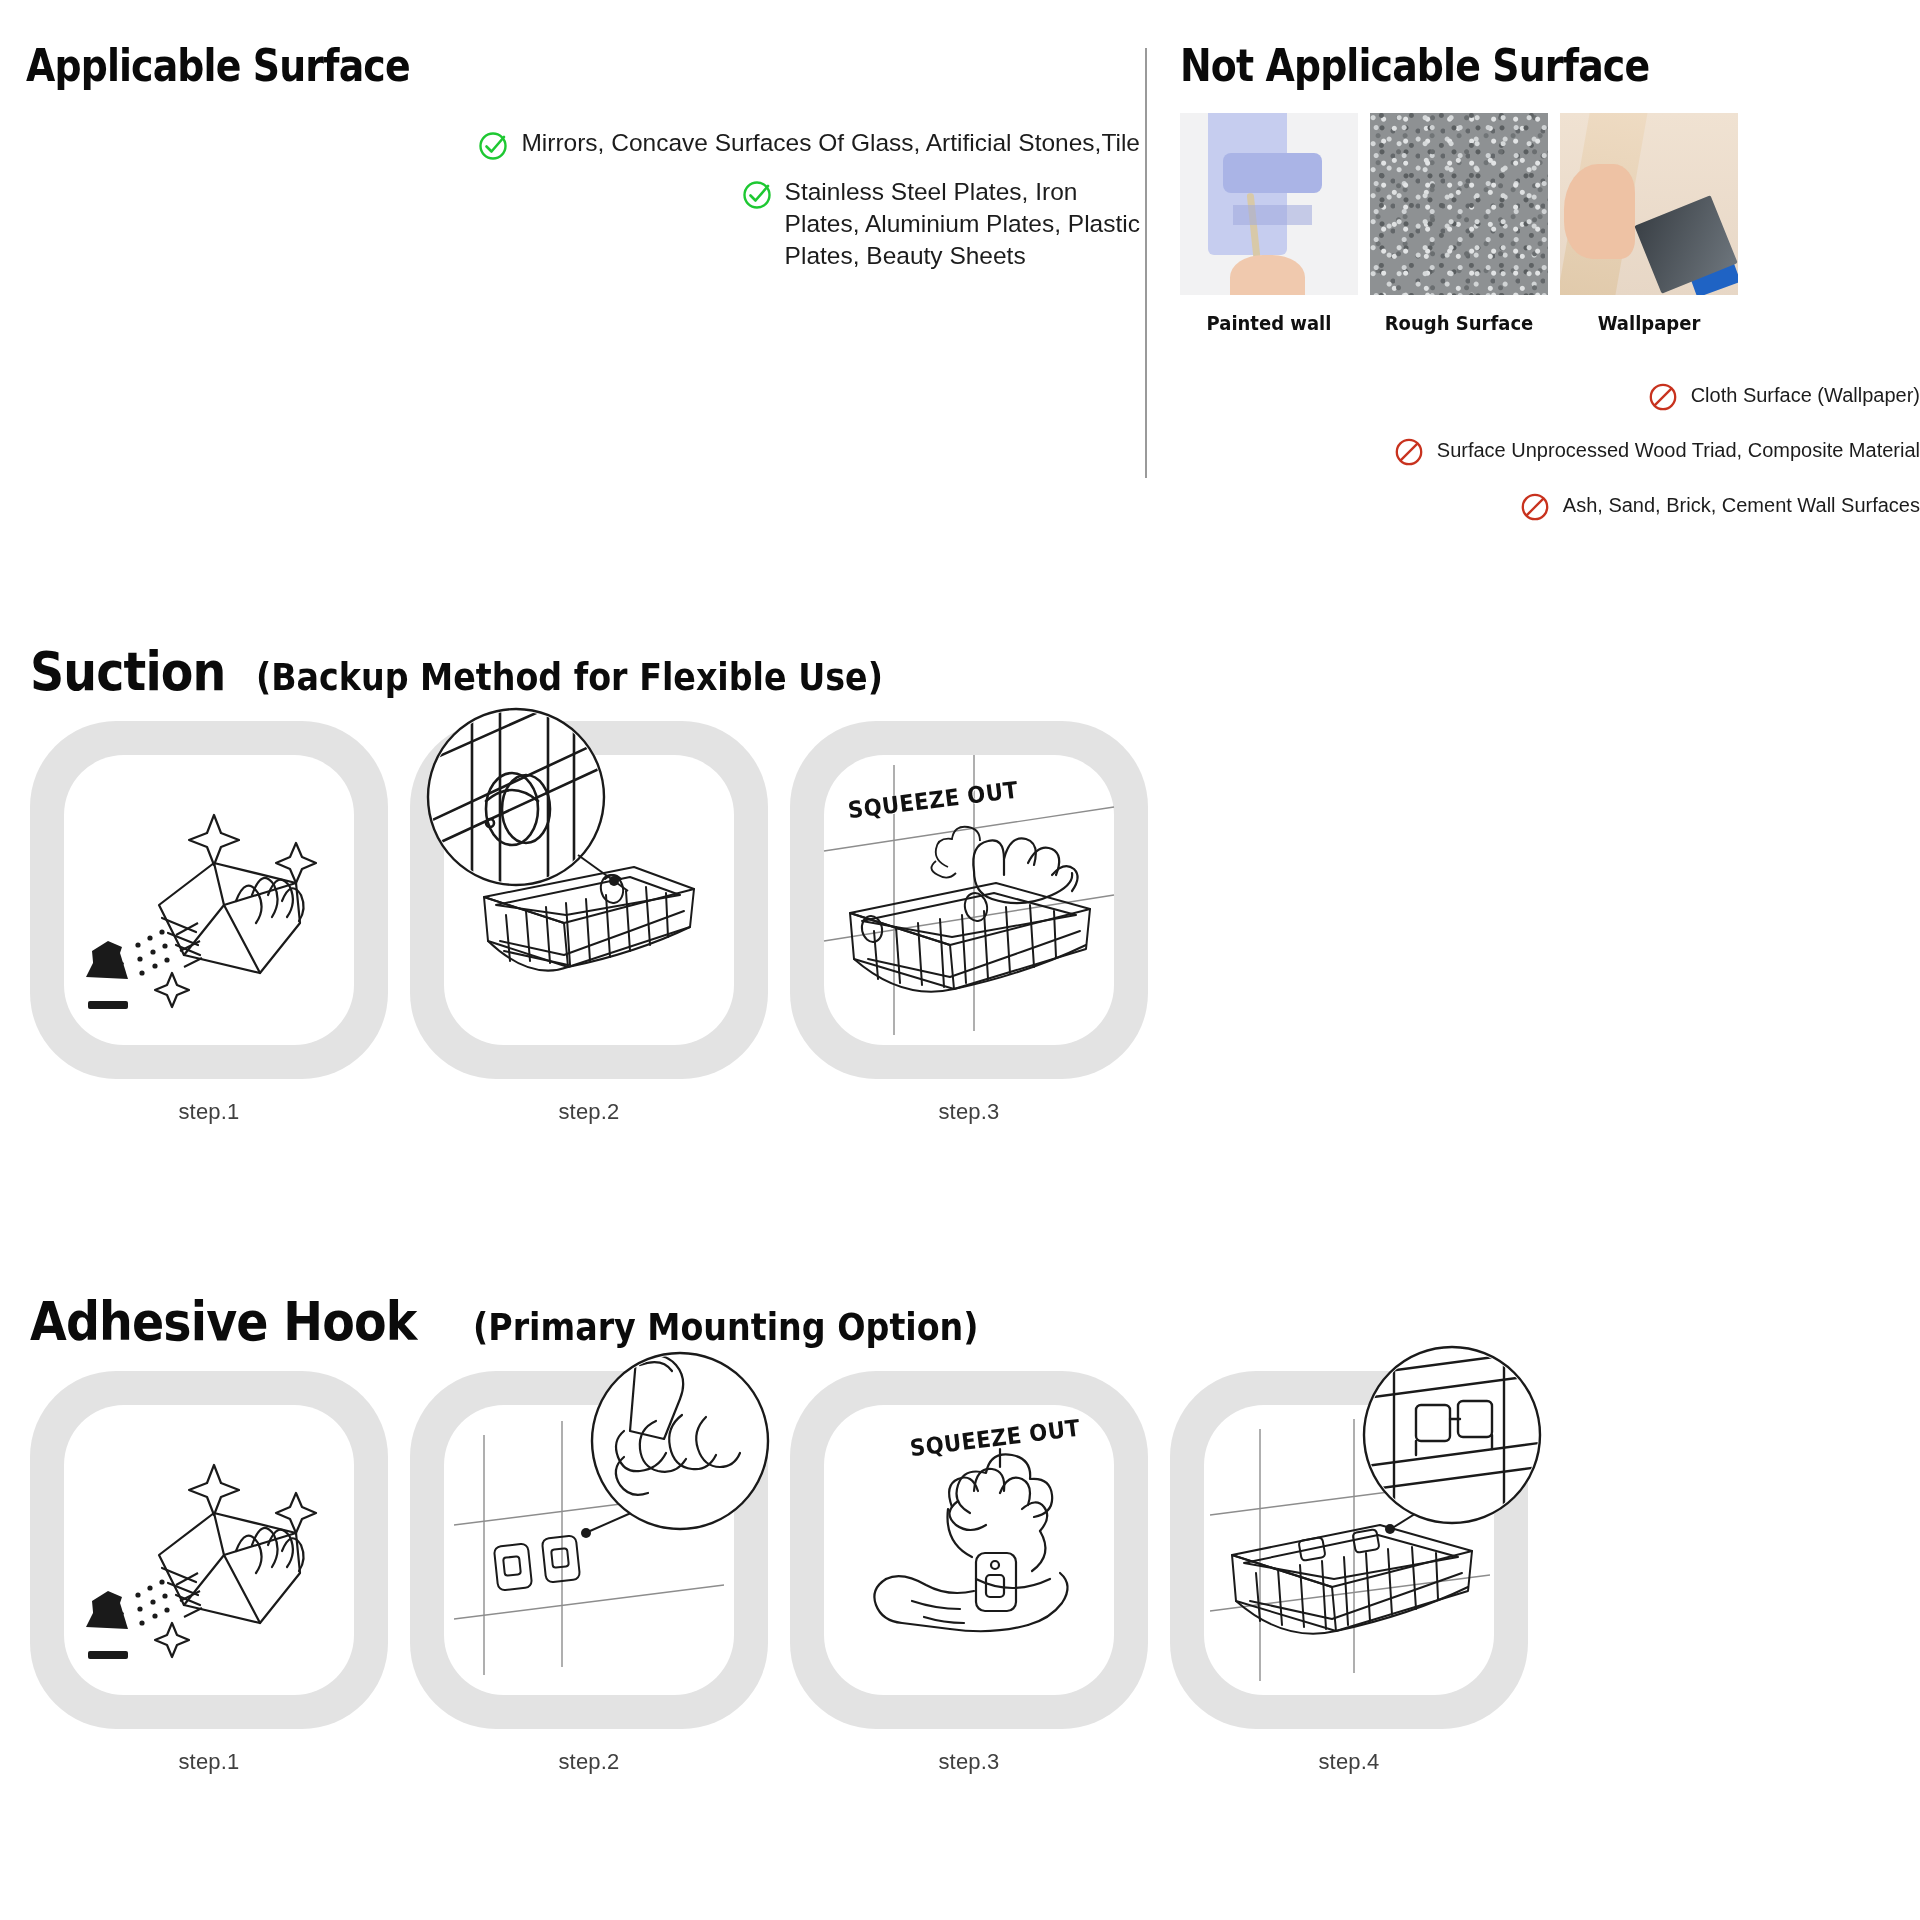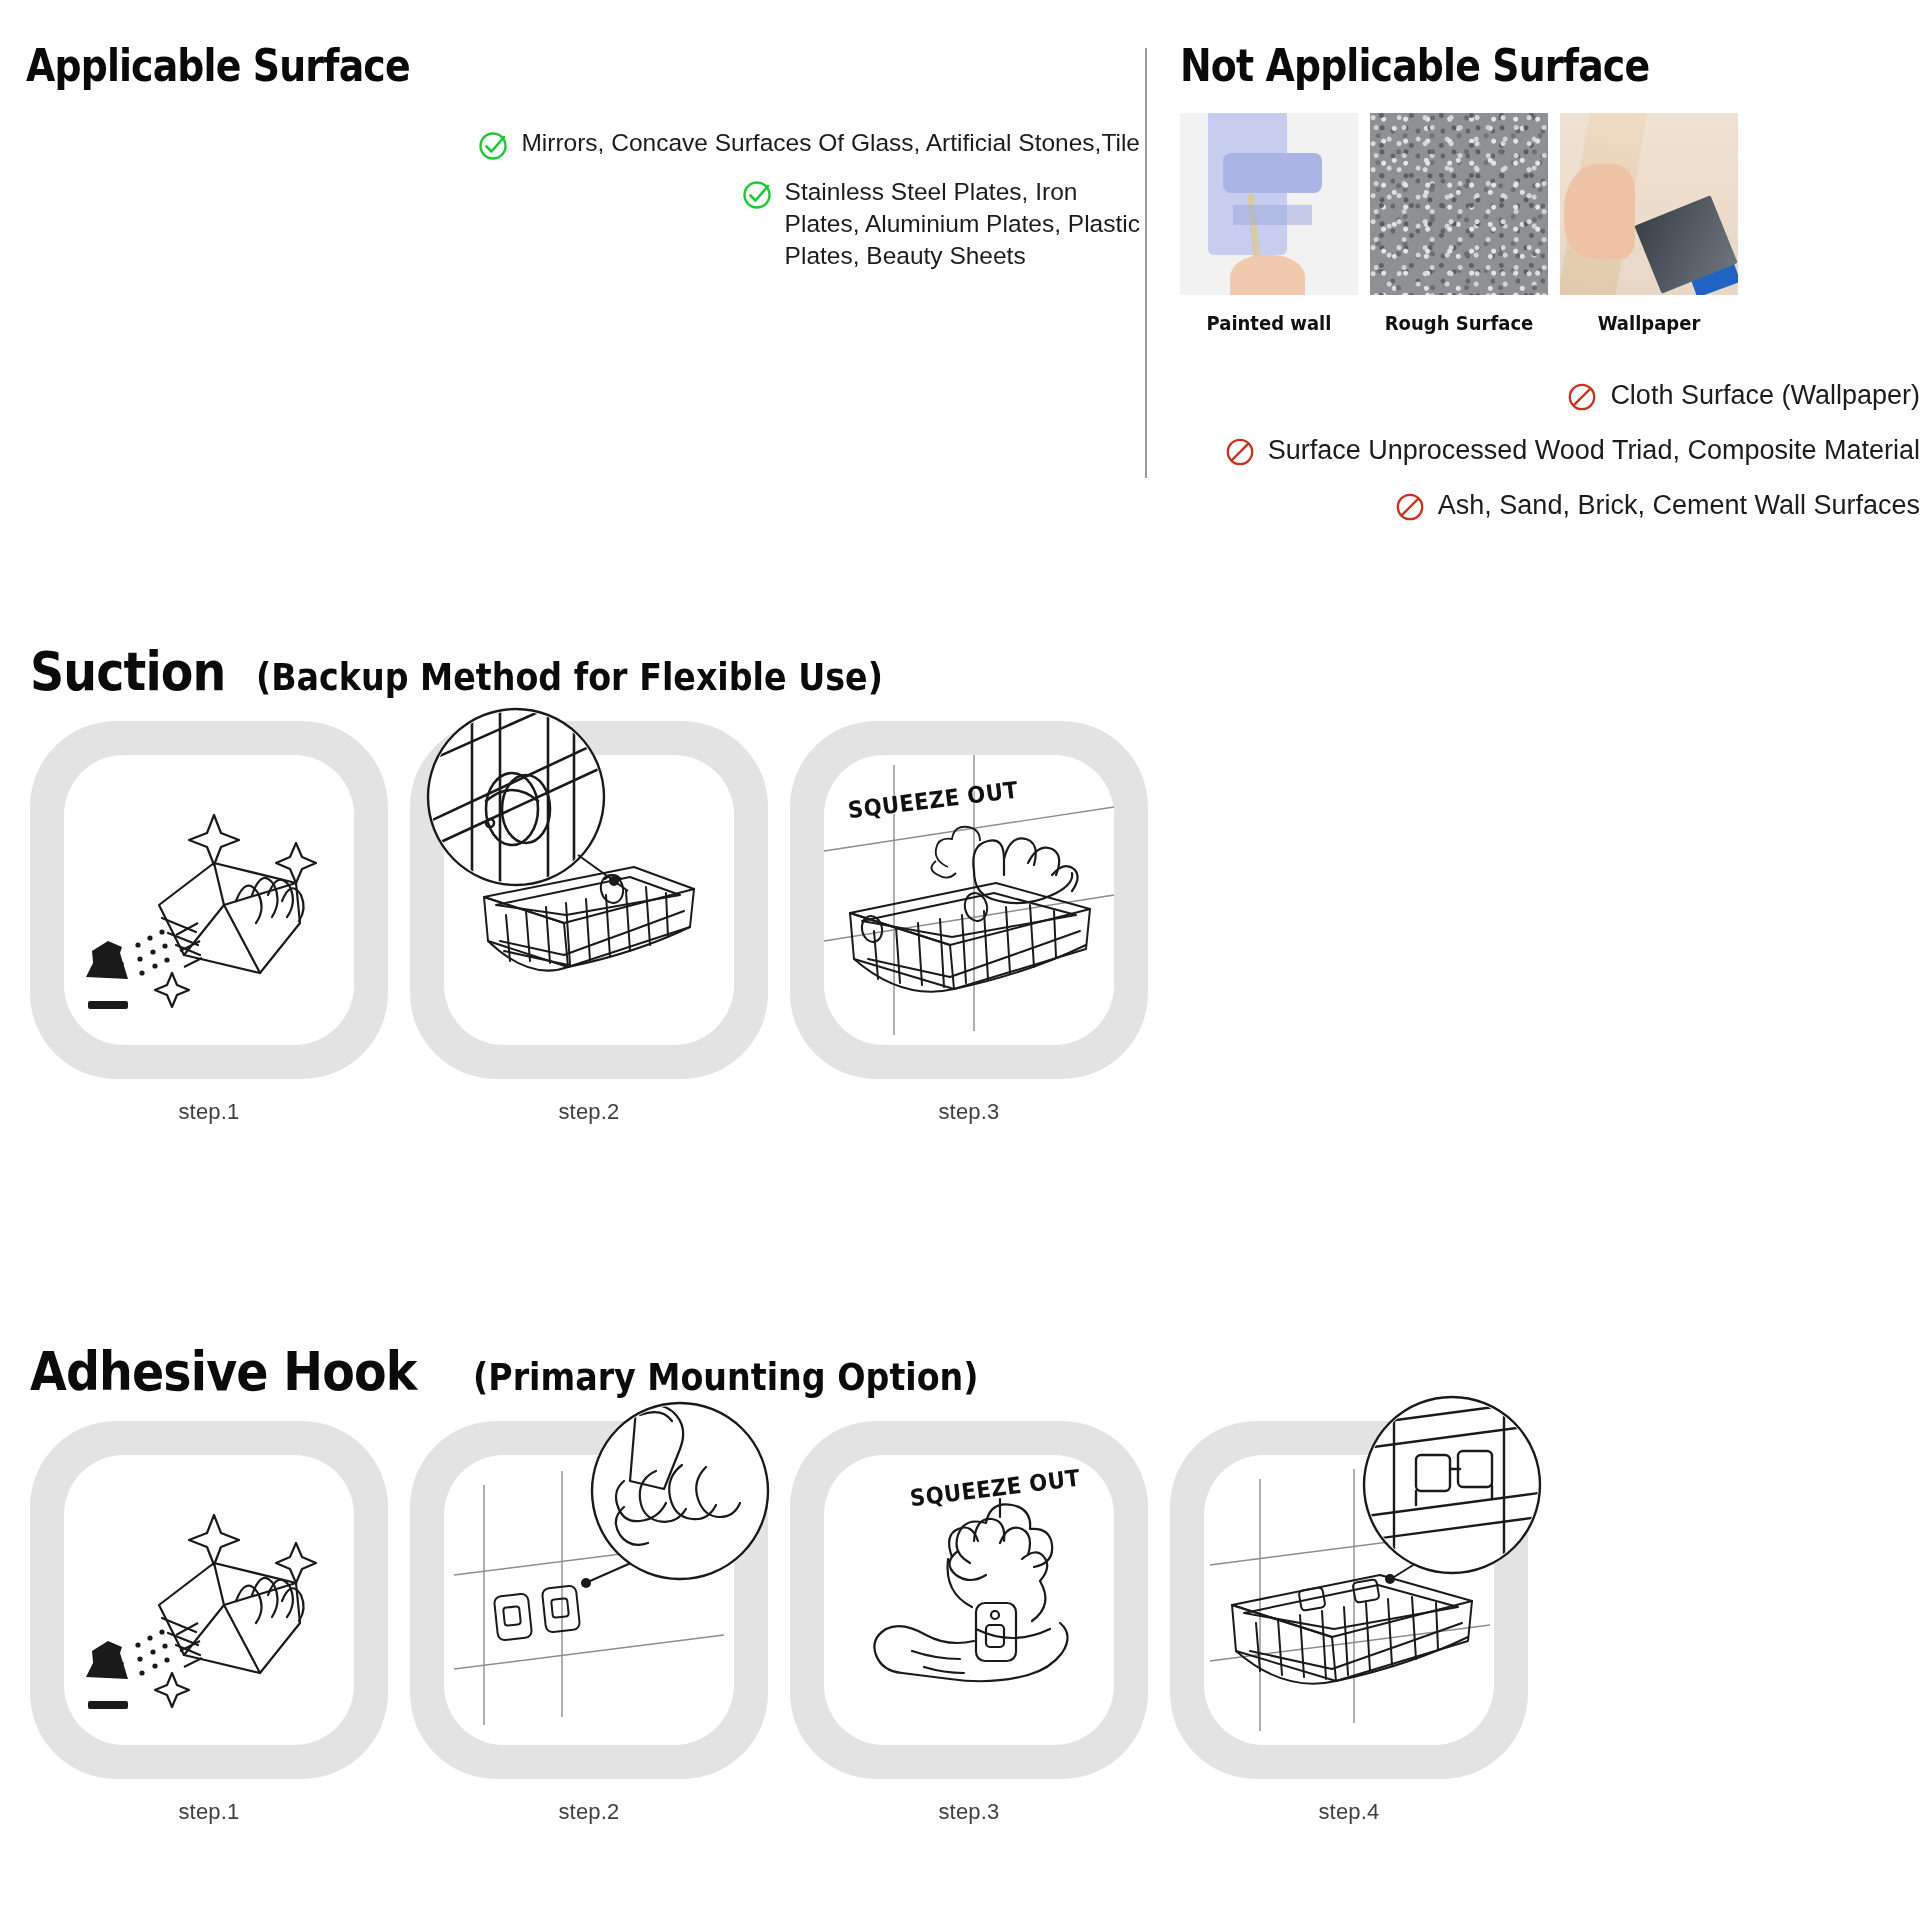--- a/index.html
+++ b/index.html
@@ -159,21 +159,21 @@
   
   .bullets { margin-top: 36px; }
   .panel-right .bullets { margin-top: 44px; }
   .bullet { display: flex; align-items: flex-start; margin-bottom: 14px; justify-content: flex-end; }
   .bullet-icon { flex: 0 0 auto; width: 34px; height: 34px; margin-right: 10px; margin-top: 1px; }
   .bullet-text {
     font-size: 24.5px; line-height: 32px; color: #1c1c1c;
     font-family: "Liberation Sans", sans-serif;
     white-space: pre-line;
   }
-  .panel-right .bullet-text { font-size: 27px; }
+  .panel-right .bullet-text { font-size: 20px; }
   .panel-right .bullet { margin-bottom: 20px; }
 
   
   .method { position: relative; padding-left: 30px; }
   .method-title {
     font-family: "DejaVu Sans", sans-serif;
     display: flex; align-items: baseline;
     margin-bottom: 18px;
   }
   .method-title .big {
@@ -217,21 +217,21 @@
     font-family: "DejaVu Sans", sans-serif;
     font-weight: bold;
     font-size: 23px;
     letter-spacing: .5px;
     transform: rotate(-7deg) scaleX(0.92);
     color: #111;
     white-space: nowrap;
     text-shadow: 1px 1px 0 #fff;
   }
   .sec-suction { position:absolute; left:0; top:640px; width:1920px; }
-  .sec-adhesive { position:absolute; left:0; top:1340px; width:1920px; }
+  .sec-adhesive { position:absolute; left:0; top:1290px; width:1920px; }
 </style>
 </head>
 <body>
 
 <div class="page">
 
   <div class="surfaces">
 
     <div class="divider"></div>
 

